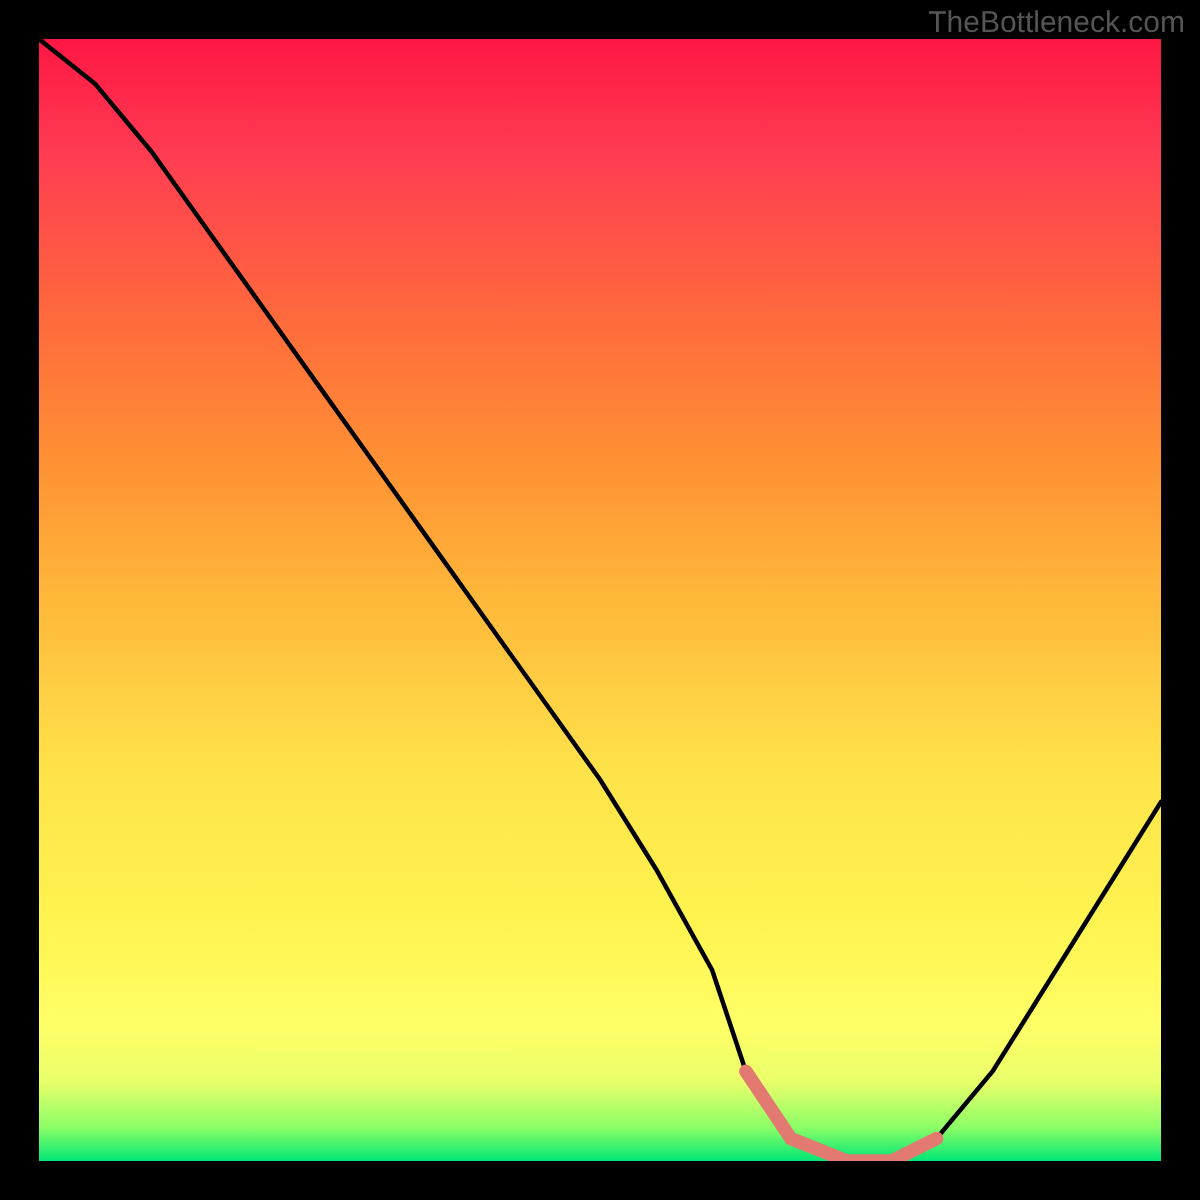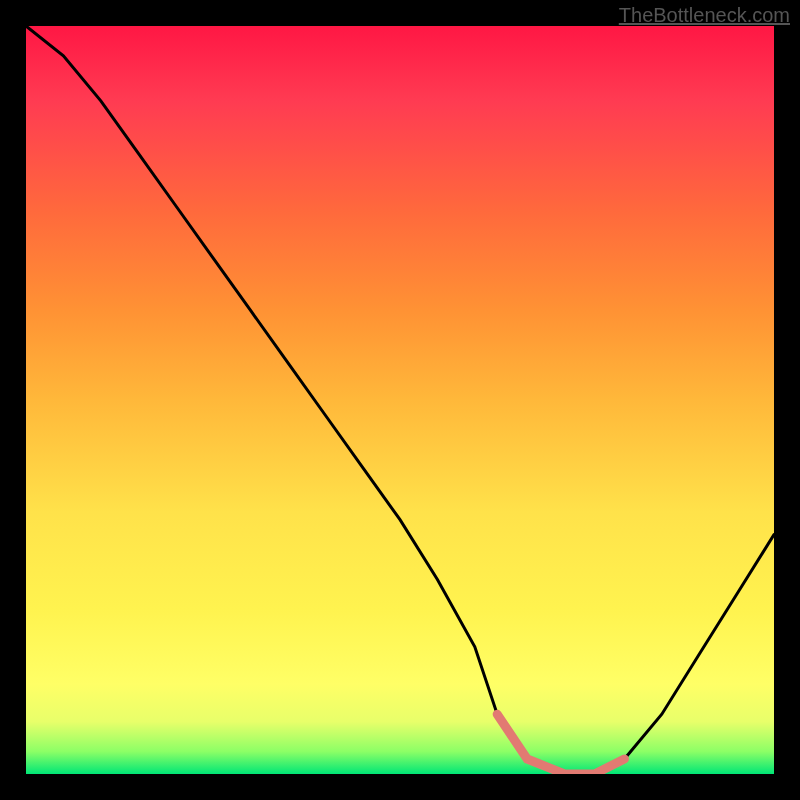--- a/index.html
+++ b/index.html
@@ -12,21 +12,20 @@
     font-family: Arial, sans-serif;
   }
   .watermark {
     position: absolute;
     top: 4px;
     right: 10px;
     color: #555;
     font-size: 20px;
     font-weight: 500;
     z-index: 10;
-    text-decoration: underline;
   }
   .plot-outer {
     position: absolute;
     top: 26px;
     left: 26px;
     width: 748px;
     height: 748px;
     background: #000;
   }
   .gradient-bg {

